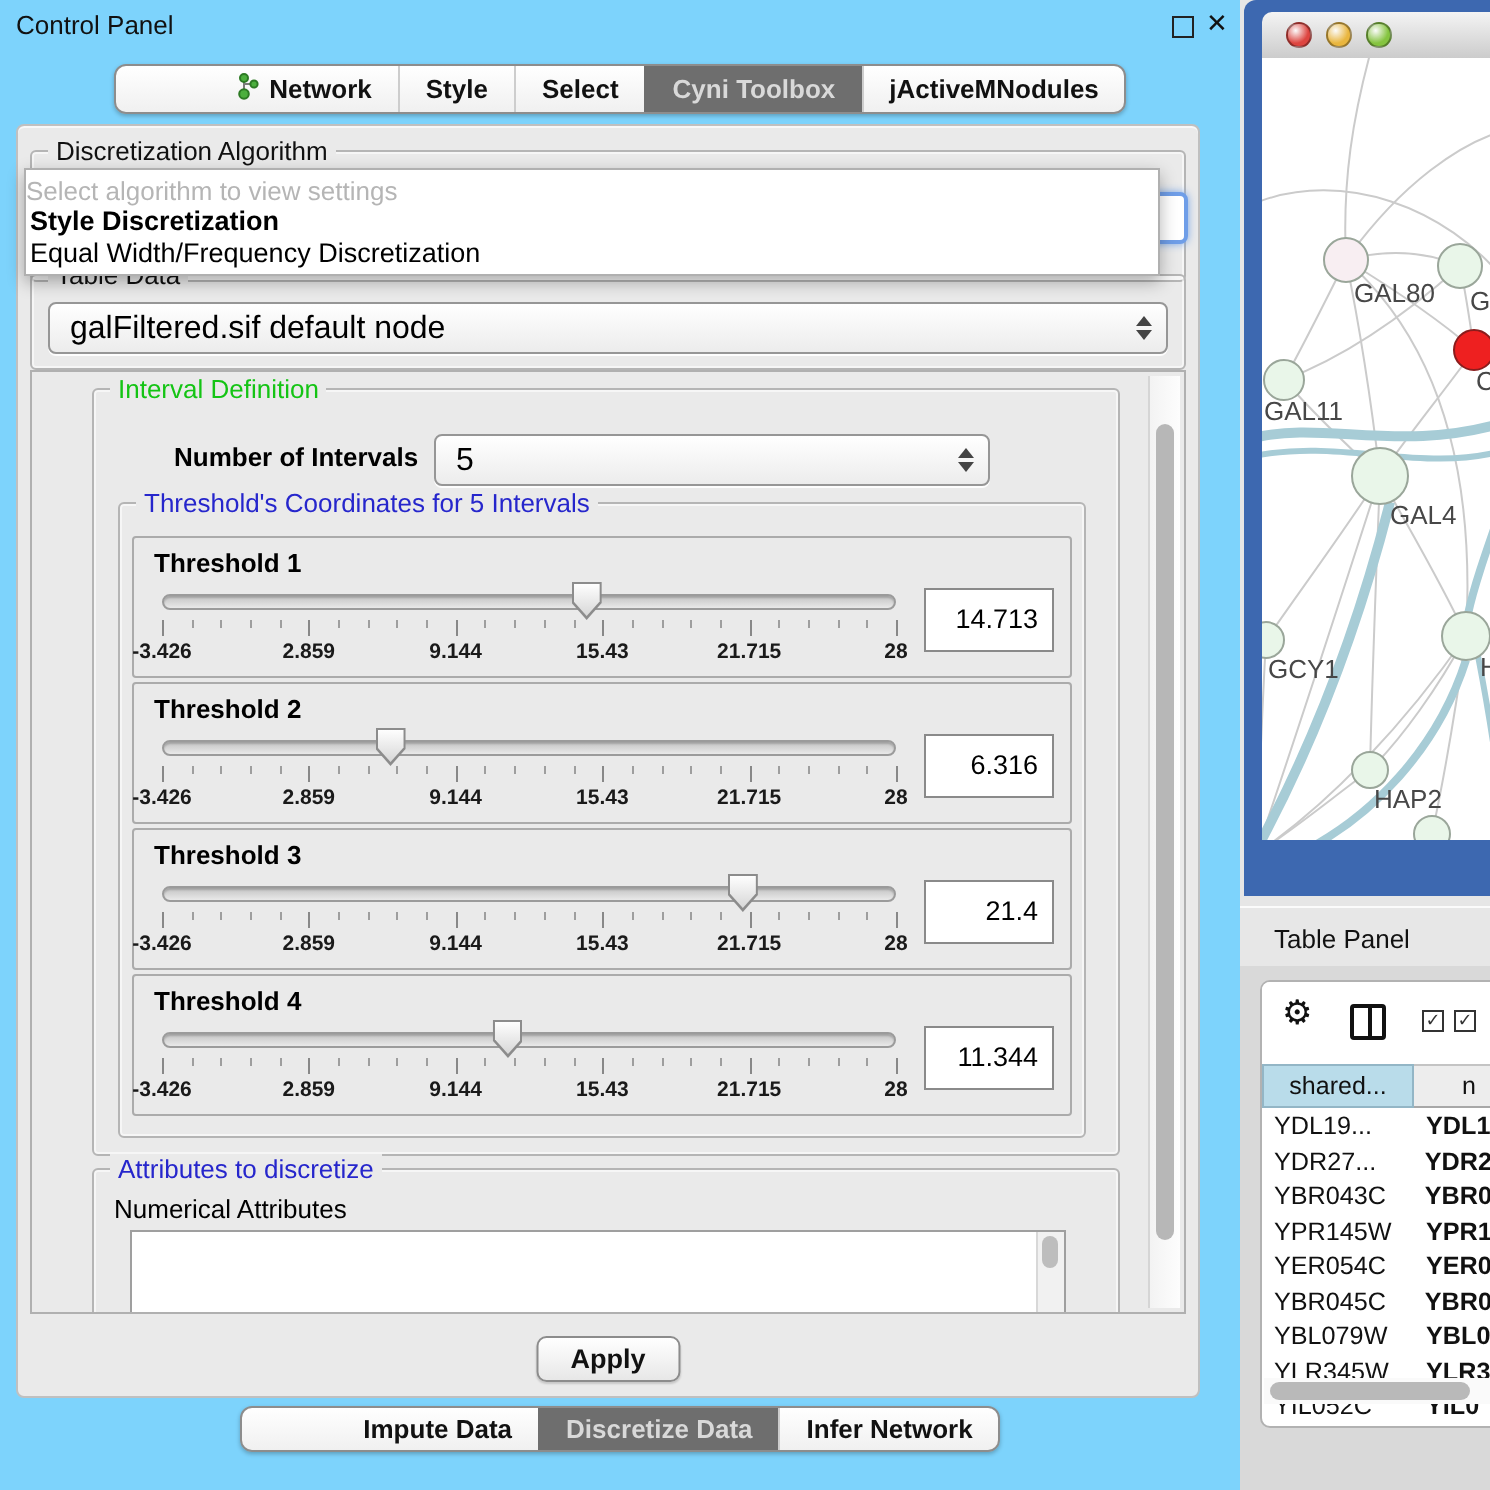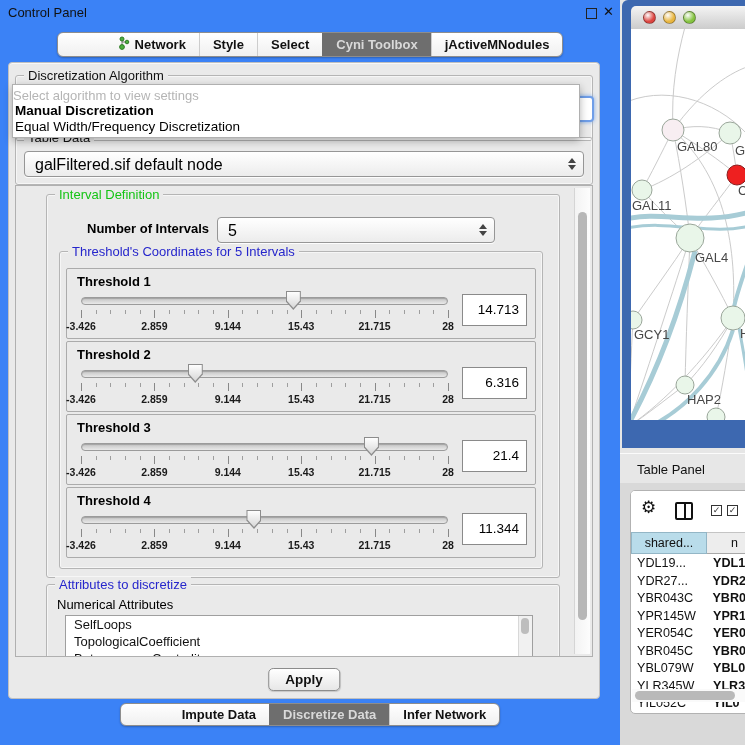--- a/index.html
+++ b/index.html
@@ -1,18 +1,18 @@
 <!DOCTYPE html>
 <html><head>
 <meta charset="utf-8">
 <style>
   html,body{margin:0;padding:0;background:#e4e4e4;font-family:"Liberation Sans","DejaVu Sans",sans-serif;}
   #screen{position:relative;width:745px;height:745px;overflow:hidden;background:#e4e4e4;}
   
-  #left{position:absolute;left:0;top:0;width:620px;height:745px;background:#3b82f6;}
+  #left{position:absolute;left:0;top:0;width:620px;height:745px;background:#7dd3fc;}
   #titlebar{position:absolute;left:0;top:0;width:620px;height:26px;}
   #titlebar .t{position:absolute;left:8px;top:5px;font-size:13px;color:#111;}
   #float-ic{position:absolute;left:586px;top:8px;width:9px;height:9px;border:1.5px solid #222;}
   #close-ic{position:absolute;left:603px;top:4px;font-size:13px;font-weight:900;color:#111;}
   .tabstrip{position:absolute;left:0;width:620px;display:flex;justify-content:center;}
   .tabs{display:flex;border:1px solid #8d8d8d;border-radius:6px;overflow:hidden;
         background:linear-gradient(#ffffff,#f0f0f0);box-shadow:0 1px 2px rgba(0,0,0,.25);}
   .tab{padding:3px 13px;font-size:13px;font-weight:bold;color:#111;border-left:1px solid #cdcdcd;
        display:flex;align-items:center;gap:5px;white-space:nowrap;}
   .tab:first-child{border-left:none;margin-left:48px;}
@@ -369,44 +369,39 @@
                   </div>
                 </div>
               </div>
           </div>
         </div>
 
         <div class="group" style="left:30px;top:398px;width:512px;height:128px;">
           <span class="gtitle blue">Attributes to discretize</span>
           <span style="position:absolute;left:10px;top:12px;font-size:13px;font-weight:normal;">Numerical Attributes</span>
           <div id="listbox">
-            <div id="listrows">
-                <div class="lrow">SelfLoops</div>
-                <div class="lrow">TopologicalCoefficient</div>
-                <div class="lrow">BetweennessCentrality</div>
-              </div>
             <div id="lbar">
                 <div class="vthumb"></div>
               </div>
           </div>
         </div>
         <div id="vbar">
             <div class="vthumb"></div>
           </div>
       </div>
 
       <button id="apply">Apply</button>
     </div>
 
     <div id="algo-focus"></div>
 
     <div id="popup">
       <div class="hint">Select algorithm to view settings</div>
       <div id="popup-options">
-          <div class="opt b">Manual Discretization</div>
+          <div class="opt b">Style Discretization</div>
           <div class="opt">Equal Width/Frequency Discretization</div>
         </div>
     </div>
 
     <div class="tabstrip" style="top:703px;">
       <div class="tabs" id="bottom-tabs">
           <div class="tab">
             <span>Impute Data</span>
           </div>
           <div class="tab sel">

